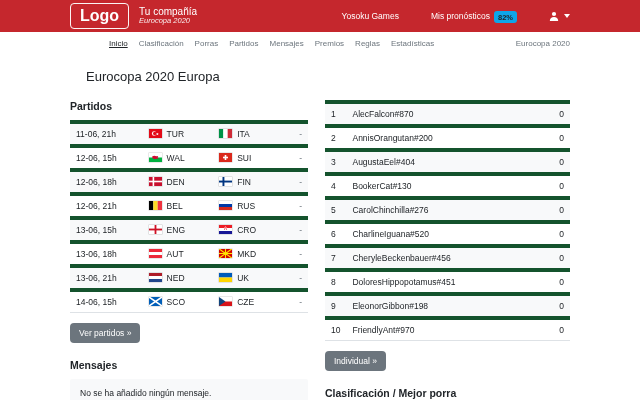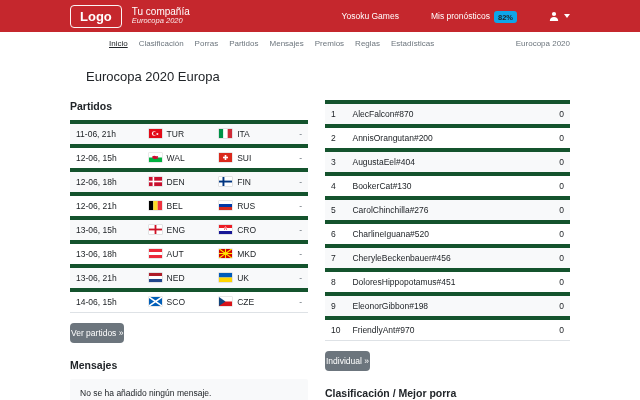--- a/index.html
+++ b/index.html
@@ -2,21 +2,21 @@
 <html><head>
 <meta charset="utf-8">
 <style>
   * { margin:0; padding:0; box-sizing:border-box; }
   html,body { width:640px; height:400px; overflow:hidden; background:#fff;
     font-family:"Liberation Sans","DejaVu Sans",sans-serif; color:#212529; }
 
   
   .header { height:32px; background:#c5272d; display:flex; align-items:center; padding:0 70px; }
   .logo-box { border:1px solid rgba(255,255,255,.95); border-radius:4px; color:#fff;
-    font-weight:bold; font-size:13px; padding:3px 9px; cursor:pointer; background:transparent; }
+    font-weight:bold; font-size:16px; padding:3px 9px; cursor:pointer; background:transparent; }
   .company { margin-left:10px; color:#fff; line-height:1.15; }
   .company-name { font-size:10px; font-weight:normal; }
   .company-sub { font-size:7.5px; font-style:italic; opacity:.92; }
   .header-right { margin-left:auto; display:flex; align-items:center; color:#fff; font-size:8.5px;gap:18px; }
   .header-link { color:#fff; text-decoration:none; cursor:pointer; }
   .header-link + .header-link { margin-left:14px; }
   .badge-light { background:#0ea5e9; color:#212529; font-weight:bold; font-size:7.5px;
     padding:1.5px 4px; border-radius:3px; margin-left:4px; }
   .user-menu { margin-left:14px; display:flex; align-items:center; cursor:pointer; }
   .caret { width:0; height:0; border-left:3.5px solid transparent; border-right:3.5px solid transparent;
@@ -45,21 +45,21 @@
   .td-team { width:70px; white-space:nowrap; }
   .td-score { text-align:right; color:#6c757d; width:24px; }
   .td-rank { width:18px; }
   .td-pts { text-align:right; width:24px; }
 
   .flag { display:inline-block; width:13px; height:9px; margin-right:5px; vertical-align:-1px;
     box-shadow:0 0 0 0.5px rgba(0,0,0,.18); }
   .flag svg { display:block; width:13px; height:9px; }
 
   .btn { display:inline-block; background:#6c757d; color:#fff; border:none; cursor:pointer;
-    font-size:8.5px; font-family:inherit; padding:5px 1px; border-radius:4px; margin:10px 0 16px; }
+    font-size:8.5px; font-family:inherit; padding:5px 9px; border-radius:4px; margin:10px 0 16px; }
   .msg-box { background:#f8f9fa; border-radius:2px; font-size:8.5px; padding:9px 10px; color:#212529; }
 
   .user-icon svg { display:block; }
 </style>
 </head>
 <body>
 
 <div class="header">
   <div class="logo-box">Logo</div>
   <div class="company">

